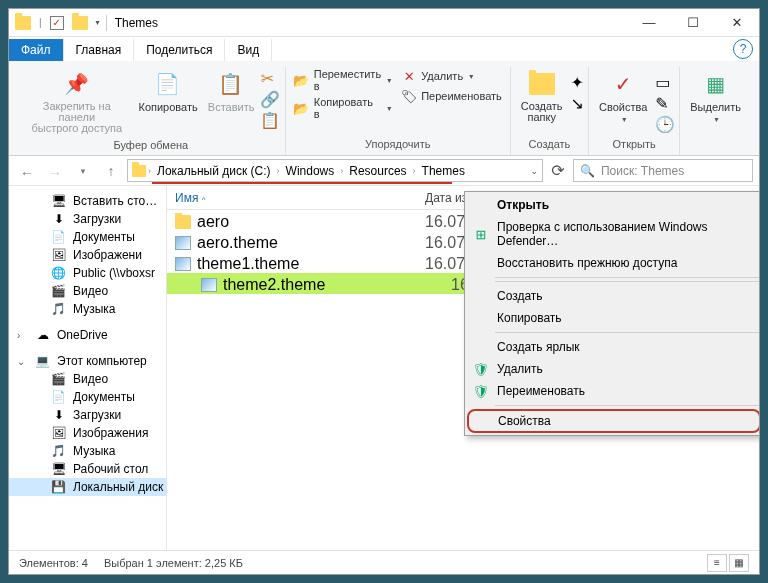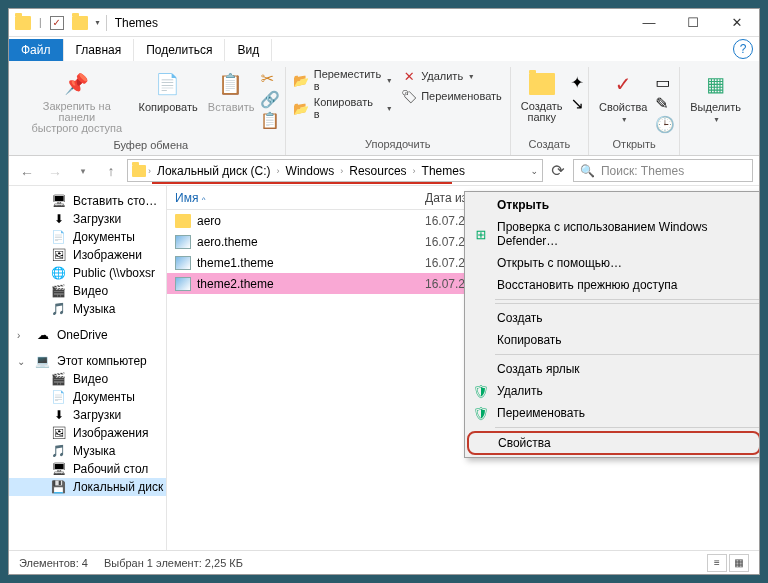--- a/index.html
+++ b/index.html
@@ -52,22 +52,22 @@
 .exp { width: 12px; font-size: 10px; color: #666; flex-shrink: 0; }
 
 .listarea { flex: 1; display: flex; flex-direction: column; position: relative; }
 .cols { height: 24px; display: flex; align-items: center; border-bottom: 1px solid #e5e5e5; font-size: 12px; color: #444; }
 .col { padding: 0 8px; border-right: 1px solid transparent; }
 .col.name { width: 250px; color: #1968b3; }
 .col.date { width: 120px; }
 .col.type { width: 110px; }
 .col.size { width: 70px; text-align: right; }
 .rows { }
-.row { height: 21px; display: flex; align-items: center; font-size: 12px; }
-.row.selected { background: #f9a8d4; }
+.row { height: 21px; display: flex; align-items: flex-end; font-size: 16px; }
+.row.selected { background: #bef264; padding-left: 26px; }
 .cell { padding: 0 8px; overflow: hidden; white-space: nowrap; text-overflow: ellipsis; }
 .cell.name { width: 250px; display: flex; align-items: center; gap: 6px; }
 .cell.date { width: 120px; color: #555; }
 .cell.type { width: 110px; color: #555; }
 .cell.size { width: 70px; text-align: right; color: #555; }
 .ficon { width: 16px; height: 14px; display: inline-block; flex-shrink: 0; }
 .ficon.folder { background: #ffd75e; border-radius: 1px; position: relative; }
 .ficon.folder::before { content:""; position:absolute; top:-3px; left:0; width:7px; height:3px; background:#ffd75e; border-radius:1px 1px 0 0; }
 .ficon.theme { background: linear-gradient(135deg,#7ab8e6,#fff); border:1px solid #8aa; }
 
@@ -369,21 +369,20 @@
         </div>
 
       <div class="ctxmenu">
         <div class="mi">
             <b>Открыть</b>
           </div>
         <div class="mi">
             <span class="micon" style="color:#0a6">⊞</span>
             <span>Проверка с использованием Windows Defender…</span>
           </div>
-        <div class="mi">Открыть с помощью…</div>
         <div class="mi">Восстановить прежнюю доступа</div>
         <div class="msep"></div>
         <div class="msep"></div>
         <div class="mi">Создать</div>
         <div class="mi">Копировать</div>
         <div class="msep"></div>
         <div class="mi">Создать ярлык</div>
         <div class="mi">
             <span class="micon" style="color:#0a6">🛡</span>
             <span>Удалить</span>

